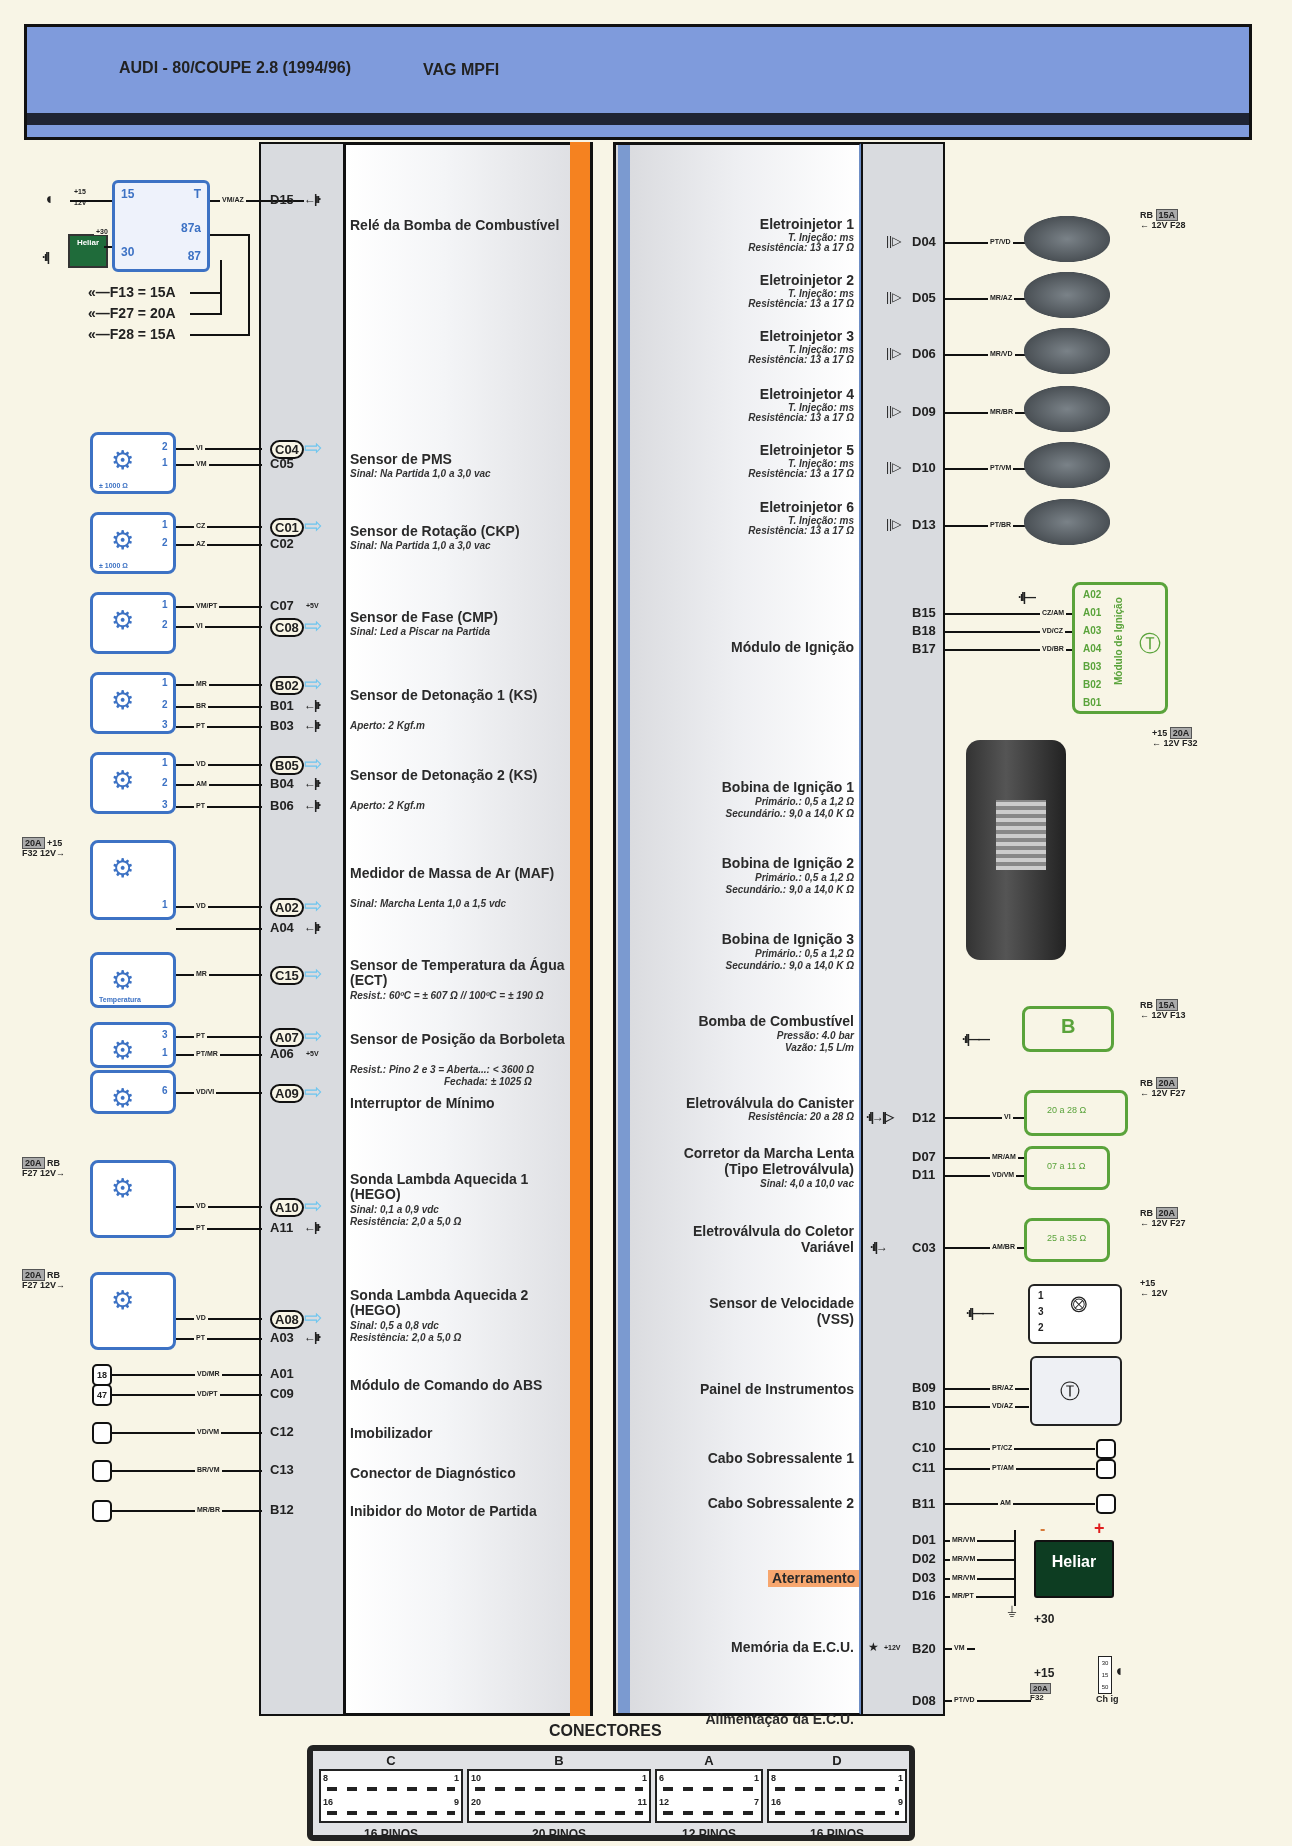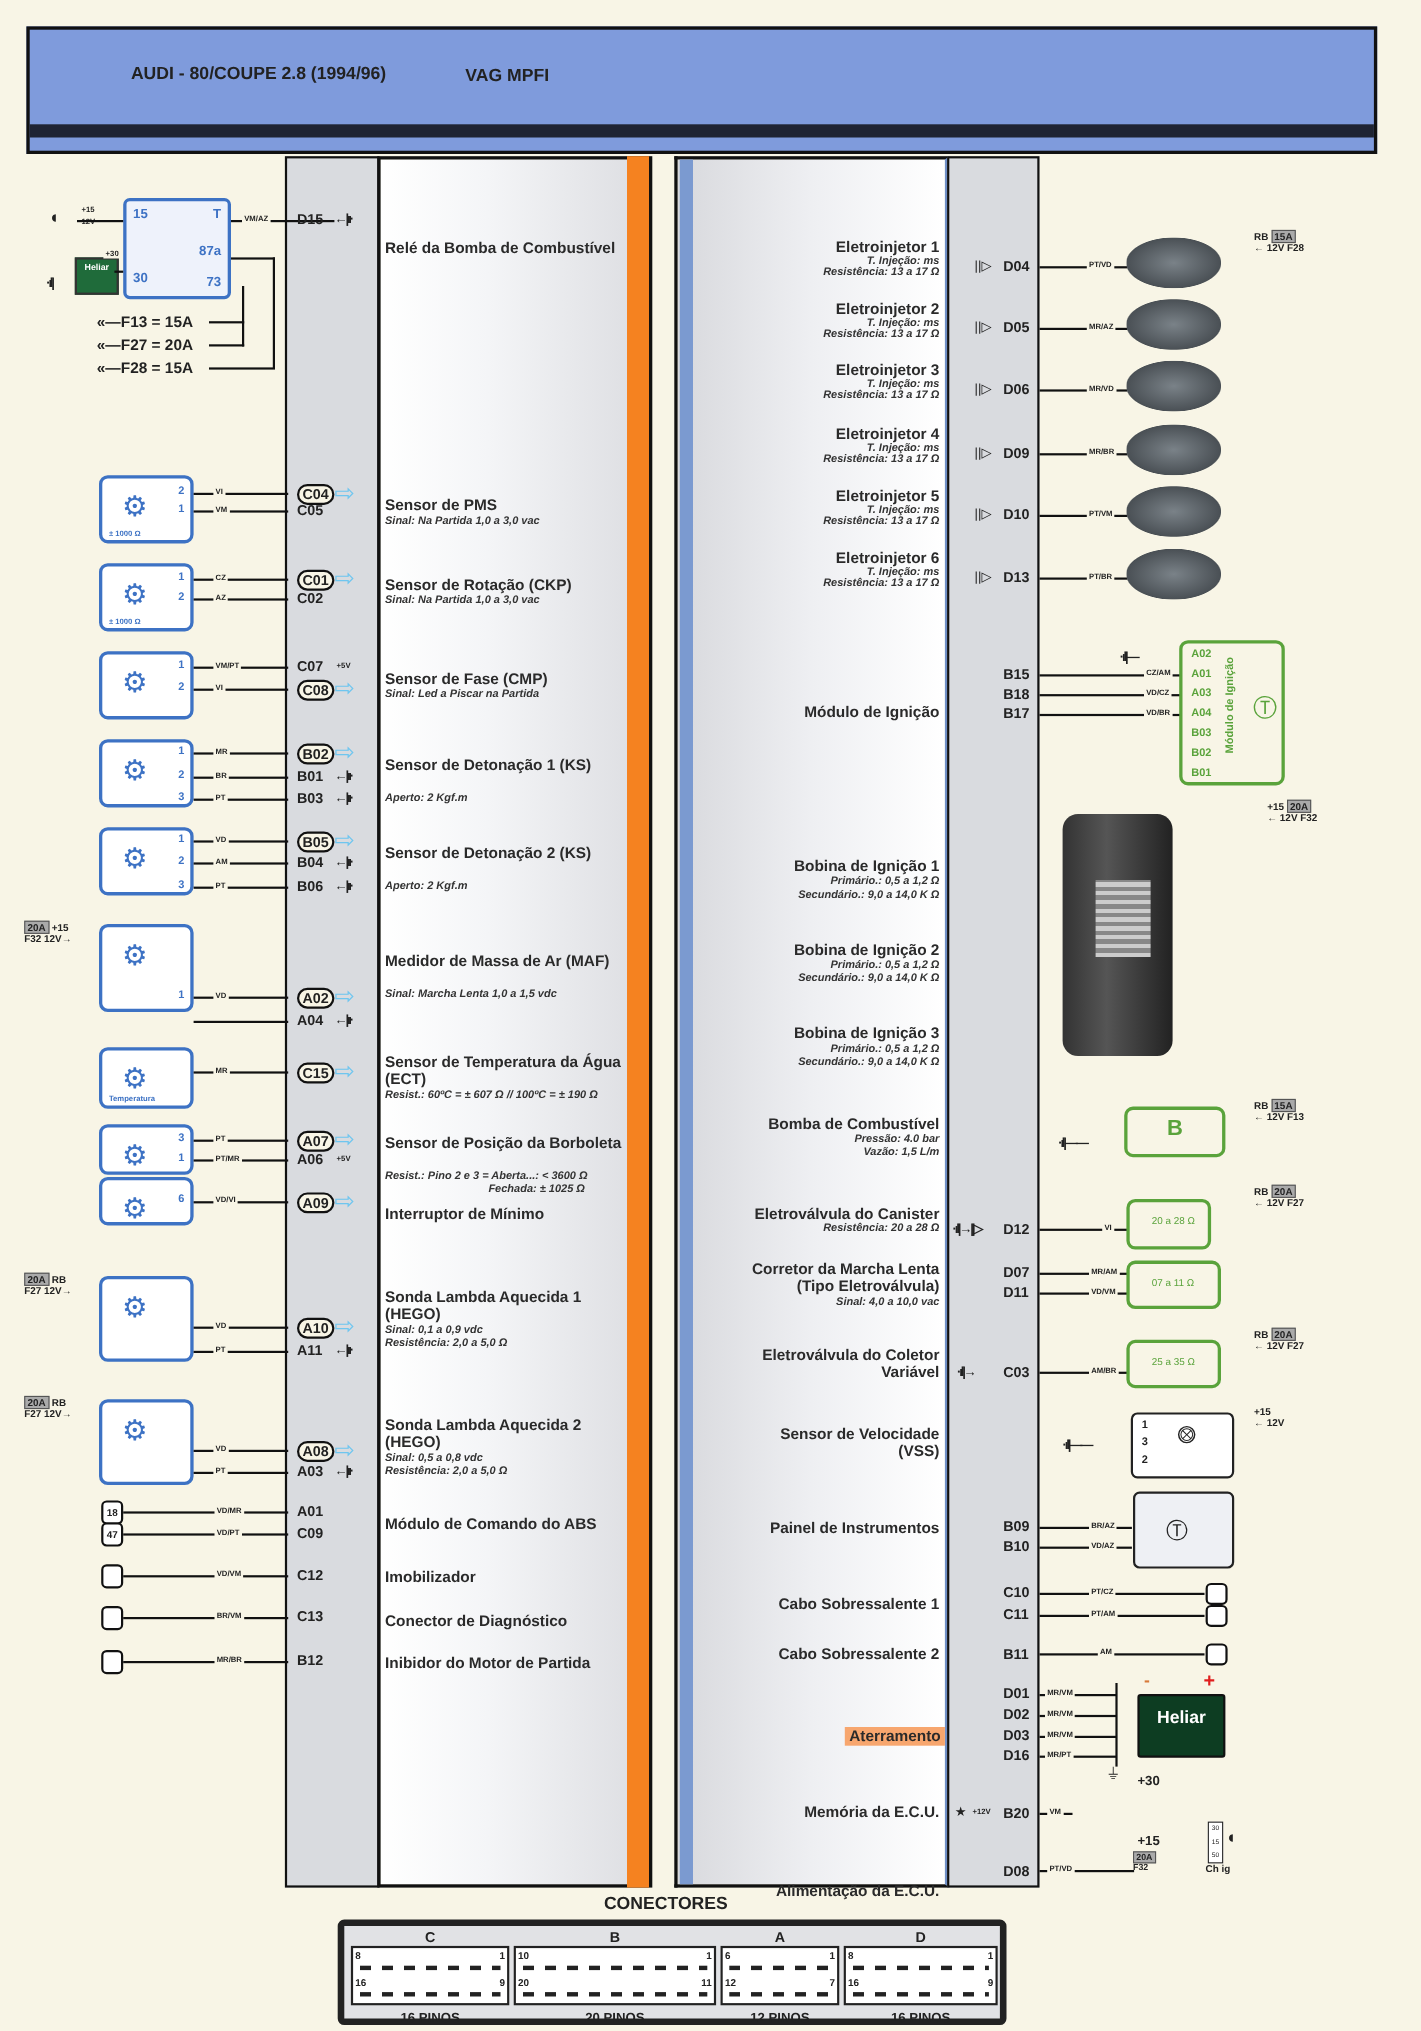--- a/index.html
+++ b/index.html
@@ -48,21 +48,21 @@
 
 <div class="abs desc desc-r" style="left:613px;top:142px;width:250px;height:1574px;border-right:4px solid #6f8fc6;"></div>
 <div class="abs" style="left:618px;top:145px;width:12px;height:1568px;background:#7b9ad0;"></div>
 <div class="abs pincol" style="left:861px;top:142px;width:84px;height:1574px;"></div>
 
 <div class="box" style="left:112px;top:180px;width:98px;height:92px;border-radius:6px;background:#eef2fb;">
   <span class="abs" style="left:6px;top:4px;color:#3d72c4;font-weight:bold;font-size:12px;">15</span>
   <span class="abs" style="left:6px;top:62px;color:#3d72c4;font-weight:bold;font-size:12px;">30</span>
   <span class="abs" style="right:6px;top:4px;color:#3d72c4;font-weight:bold;font-size:12px;">T</span>
   <span class="abs" style="right:6px;top:38px;color:#3d72c4;font-weight:bold;font-size:12px;">87a</span>
-  <span class="abs" style="right:6px;top:66px;color:#3d72c4;font-weight:bold;font-size:12px;">73</span>
+  <span class="abs" style="right:6px;top:66px;color:#3d72c4;font-weight:bold;font-size:12px;">87</span>
 </div>
 <div class="abs" style="left:44px;top:190px;font-size:16px;">◖</div>
 <span class="wl" style="left:72px;top:188px;">+15</span>
 <span class="wl" style="left:72px;top:199px;">12V</span>
 <div class="wire" style="left:70px;top:200px;width:42px;"></div>
 <div class="abs" style="left:68px;top:234px;width:36px;height:30px;background:#1f6b3a;border:2px solid #333;color:#fff;font-size:8px;font-weight:bold;text-align:center;line-height:14px;"><span>Heliar</span></div>
 <span class="gnd" style="left:42px;top:250px;">·ıl|</span>
 <span class="wl" style="left:94px;top:228px;">+30</span>
 <div class="wire" style="left:104px;top:246px;width:8px;"></div>
 
@@ -438,21 +438,21 @@
 
 <div class="abs" style="left:966px;top:740px;width:100px;height:220px;background:linear-gradient(90deg,#333 0%,#555 40%,#222 100%);border-radius:14px;">
   <div class="abs" style="left:30px;top:60px;width:50px;height:70px;background:repeating-linear-gradient(0deg,#ccc 0 4px,#888 4px 8px);"></div>
 </div>
 
 <div class="gbox" style="left:1022px;top:1006px;width:92px;height:46px;">
   <span class="abs" style="left:36px;top:6px;font-weight:bold;font-size:20px;">B</span>
 </div>
 <span class="gnd" style="left:962px;top:1032px;">·ıl|——</span>
 
-<div class="gbox" style="left:1024px;top:1090px;width:77px;height:46px;padding-left:40px;">
+<div class="gbox" style="left:1024px;top:1090px;width:104px;height:46px;padding-left:40px;">
     <span class="abs" style="left:20px;top:12px;">20 a 28 Ω</span>
   </div>
 <div class="gbox" style="left:1024px;top:1146px;width:86px;height:44px;">
     <span class="abs" style="left:20px;top:12px;">07 a 11 Ω</span>
   </div>
 <div class="gbox" style="left:1024px;top:1218px;width:86px;height:44px;">
     <span class="abs" style="left:20px;top:12px;">25 a 35 Ω</span>
   </div>
 
 <div class="abs" style="left:1028px;top:1284px;width:90px;height:56px;border:2px solid #222;border-radius:6px;background:#fff;">

